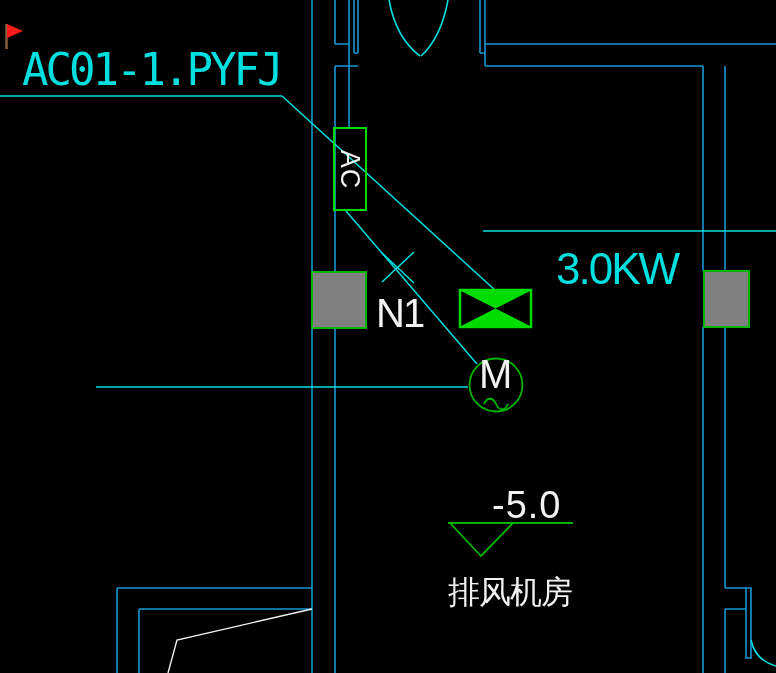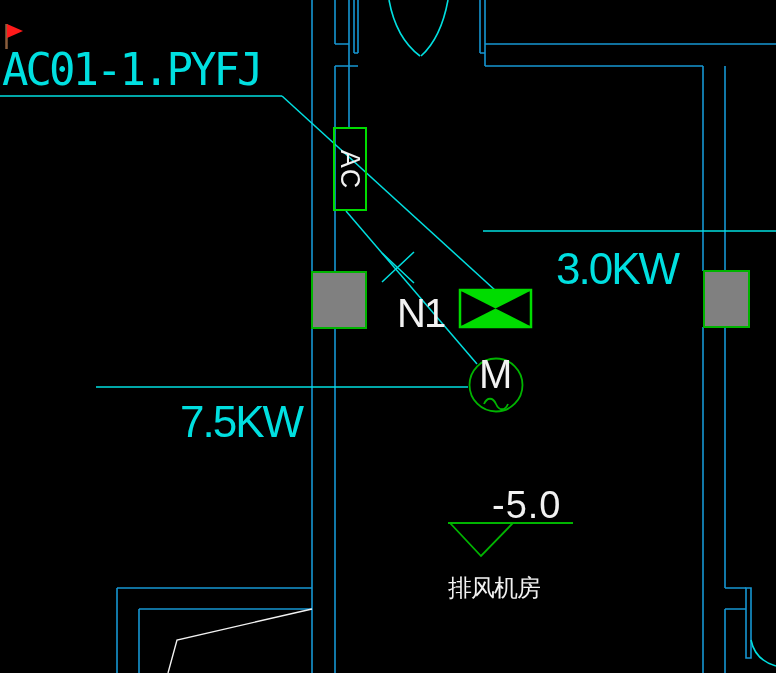--- a/index.html
+++ b/index.html
@@ -18,30 +18,30 @@
     position:relative;
     width:776px;height:673px;
     background:var(--background);
     overflow:hidden;
     font-family:"Liberation Sans", sans-serif;
   }
   #linework{position:absolute;left:0;top:0;}
   .label{position:absolute;white-space:nowrap;line-height:1;}
   .cyan{color:var(--annotation);}
   .white{color:var(--text-white);}
-  .cad{font-family:"DejaVu Sans Mono","Liberation Mono",monospace;}
+  .cad{font-family:"DejaVu Sans Mono","Liberation Mono",monospace;margin-left:20px;}
   .feeder-label{left:2px;top:48px;font-size:44px;letter-spacing:-3px;font-weight:400;}
   .supply-name{left:507px;top:178px;font-size:32px;letter-spacing:0px;}
   .supply-power{left:556px;top:247px;font-size:44px;letter-spacing:-2px;text-align:center;}
   .smoke-name{left:132px;top:336px;font-size:32px;}
   .smoke-power{left:180px;top:400px;font-size:44px;letter-spacing:-2px;}
-  .circuit-label{left:397px;top:293px;font-size:40px;letter-spacing:-2px;}
+  .circuit-label{left:376px;top:293px;font-size:40px;letter-spacing:-2px;}
   .motor-label{left:479px;top:354px;font-size:40px;font-weight:400;}
   .elev-label{left:492px;top:486px;font-size:38px;letter-spacing:1px;text-align:center;}
-  .room-label{left:448px;top:576px;font-size:24px;letter-spacing:-1px;}
+  .room-label{left:448px;top:576px;font-size:32px;letter-spacing:-1px;}
   .ac-box-label{
     left:334px;top:128px;width:32px;height:82px;
     display:flex;align-items:center;justify-content:center;
   }
   .ac-box-label span{
     display:block;transform:rotate(90deg);
     font-size:27px;letter-spacing:1px;color:var(--text-white);
   }
 </style>
 </head>
@@ -102,21 +102,20 @@
     <g>
       <path d="M6.5,24 V49" stroke="var(--flag-pole)" stroke-width="2.5" fill="none"></path>
       <path d="M7,24 L23,31 L7,38 Z" fill="var(--flag-red)" stroke="none"></path>
     </g>
   </svg>
 
   <div class="label cyan cad feeder-label">AC01-1.PYFJ</div>
 
   <div class="label cyan supply-power">3.0KW</div>
 
-  <div class="label cyan smoke-power">7.5KW</div>
 
   <div class="label white circuit-label">N1</div>
 
   <div class="label ac-box-label">
     <span>AC</span>
   </div>
 
   <div class="label white motor-label">M</div>
 
   <div class="label white elev-label">-5.0</div>

